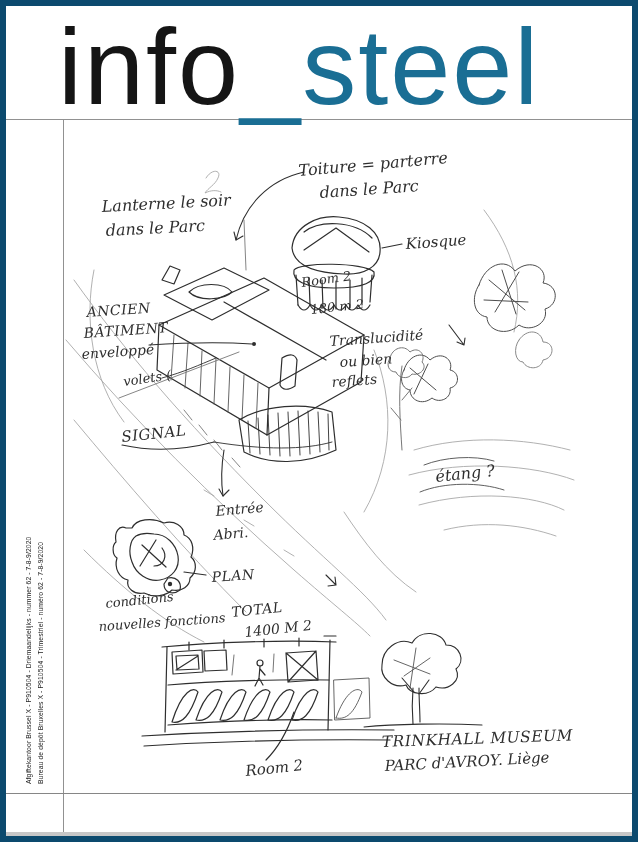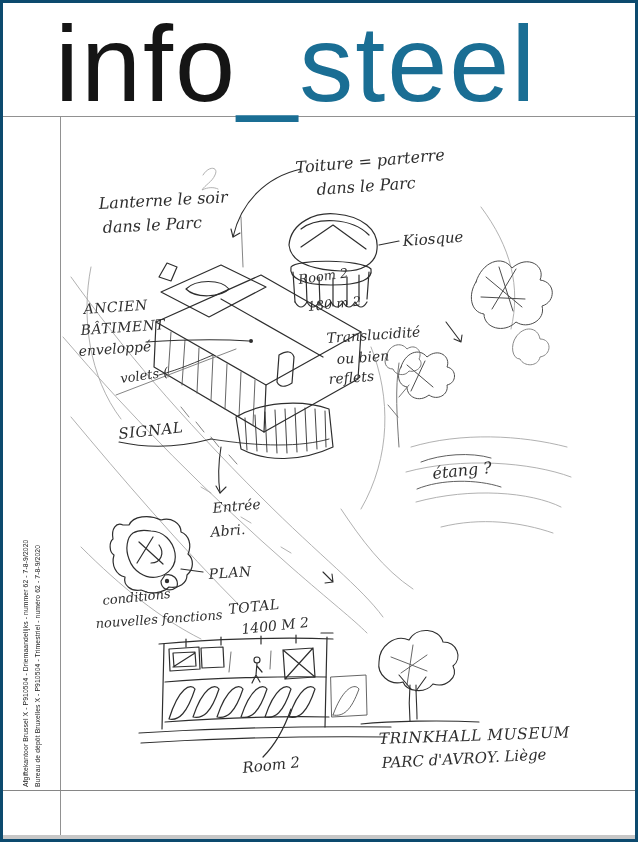--- a/index.html
+++ b/index.html
@@ -2,21 +2,21 @@
 <html style="--accent: #1a6e94; --band-gray: #8c8f90; --rule-gray: #919191; --ink: #2e2e2e; --pencil: #9b9b9b;"><head>
 <meta charset="utf-8">
 <style>
   :root{
     --accent:#1a6e94; --band-gray:#8c8f90; --rule-gray:#919191;
     --ink:#2e2e2e; --pencil:#9b9b9b; --mid:#5f5f5f;
   }
   *{margin:0;padding:0;box-sizing:border-box;}
   body{background:#fff;font-family:"Liberation Sans",sans-serif;}
   .page{position:relative;width:638px;height:842px;background:#fff;
-        border:3px solid #0c4a6e;overflow:hidden;}
+        border:6px solid #0c4a6e;overflow:hidden;}
   .masthead{position:absolute;left:0;top:0;width:100%;height:113px;background:#fff;}
   .masthead h1{position:absolute;left:52px;top:7px;font-size:108px;line-height:1;
         font-weight:400;letter-spacing:2px;color:#151515;white-space:nowrap;z-index:3;}
   .masthead .accent{color:var(--accent);}
   .rule-top{position:absolute;left:0;top:113px;width:100%;height:1px;
         background:var(--rule-gray);z-index:1;}
   .col-divider{position:absolute;left:57px;top:113px;width:1px;height:729px;
         background:var(--rule-gray);z-index:2;}
   .imprint{position:absolute;left:40px;bottom:52px;transform-origin:0 100%;
         transform:rotate(-90deg);white-space:nowrap;font-size:6.8px;line-height:1.7;

